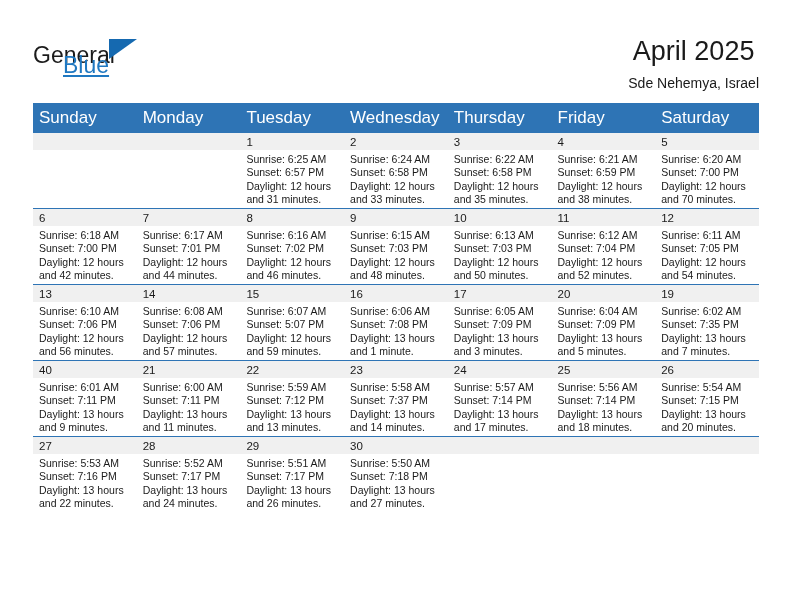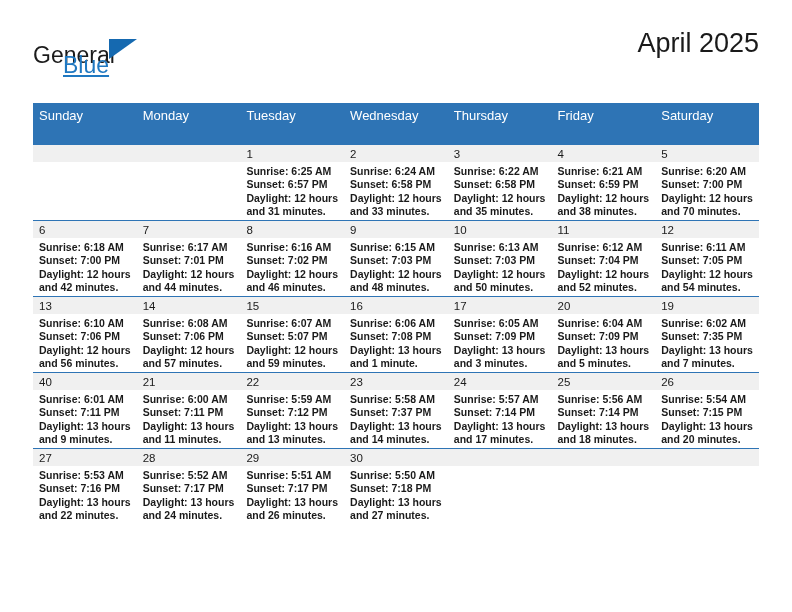--- a/index.html
+++ b/index.html
@@ -60,21 +60,21 @@
     top: 9px;
     width: 0;
     height: 0;
     border-left: 28px solid #1569b0;
     border-bottom: 20px solid transparent;
   }
 
   .title-block {
     position: absolute;
     right: 0;
-    top: 0;
+    top: 8px;
     text-align: center;
   }
   .cal-title {
     font-size: 27px;
     color: #1a1a1a;
     line-height: 34px;
     white-space: nowrap;
   }
   .cal-subtitle {
     font-size: 14px;
@@ -89,24 +89,24 @@
     position: absolute;
     left: 33px;
     top: 103px;
     width: 726px;
     border-collapse: collapse;
     table-layout: fixed;
   }
   .calendar th {
     background: #2e74b5;
     color: #ffffff;
-    font-size: 13px;
+    font-size: 17px;
     font-weight: normal;
     text-align: left;
-    padding: 5px 0 22px 6px;
+    padding: 5px 0 5px 6px;
     height: 13px;
     border: none;
   }
   .calendar td {
     width: 103.71px;
     vertical-align: top;
     padding: 0;
     border: none;
     border-top: 1px solid #2e74b5;
     height: 75px;
@@ -124,21 +124,20 @@
     line-height: 15px;
   }
   .daynum-strip.empty {
     color: transparent;
   }
   .cell-body {
     padding: 3px 7px 0 6px;
     font-size: 10.5px;
     line-height: 13.4px;
     color: #1a1a1a;
-    font-weight: bold;
   }
   .cell-body div {
     white-space: nowrap;
   }
   td.empty-cell .cell-body {
     height: 0;
   }
 </style>
 </head>
 <body>
@@ -148,20 +147,21 @@
   <div class="top-bar">
 
     <div class="brand">
       <span class="brand-general">General</span>
       <span class="brand-triangle"></span>
       <span class="brand-blue">Blue</span>
     </div>
 
     <div class="title-block">
       <div class="cal-title">April 2025</div>
+      <div class="cal-subtitle">Sde Nehemya, Israel</div>
     </div>
 
   </div>
 
   <table class="calendar">
     <thead>
       <tr>
         <th>Sunday</th>
         <th>Monday</th>
         <th>Tuesday</th>

